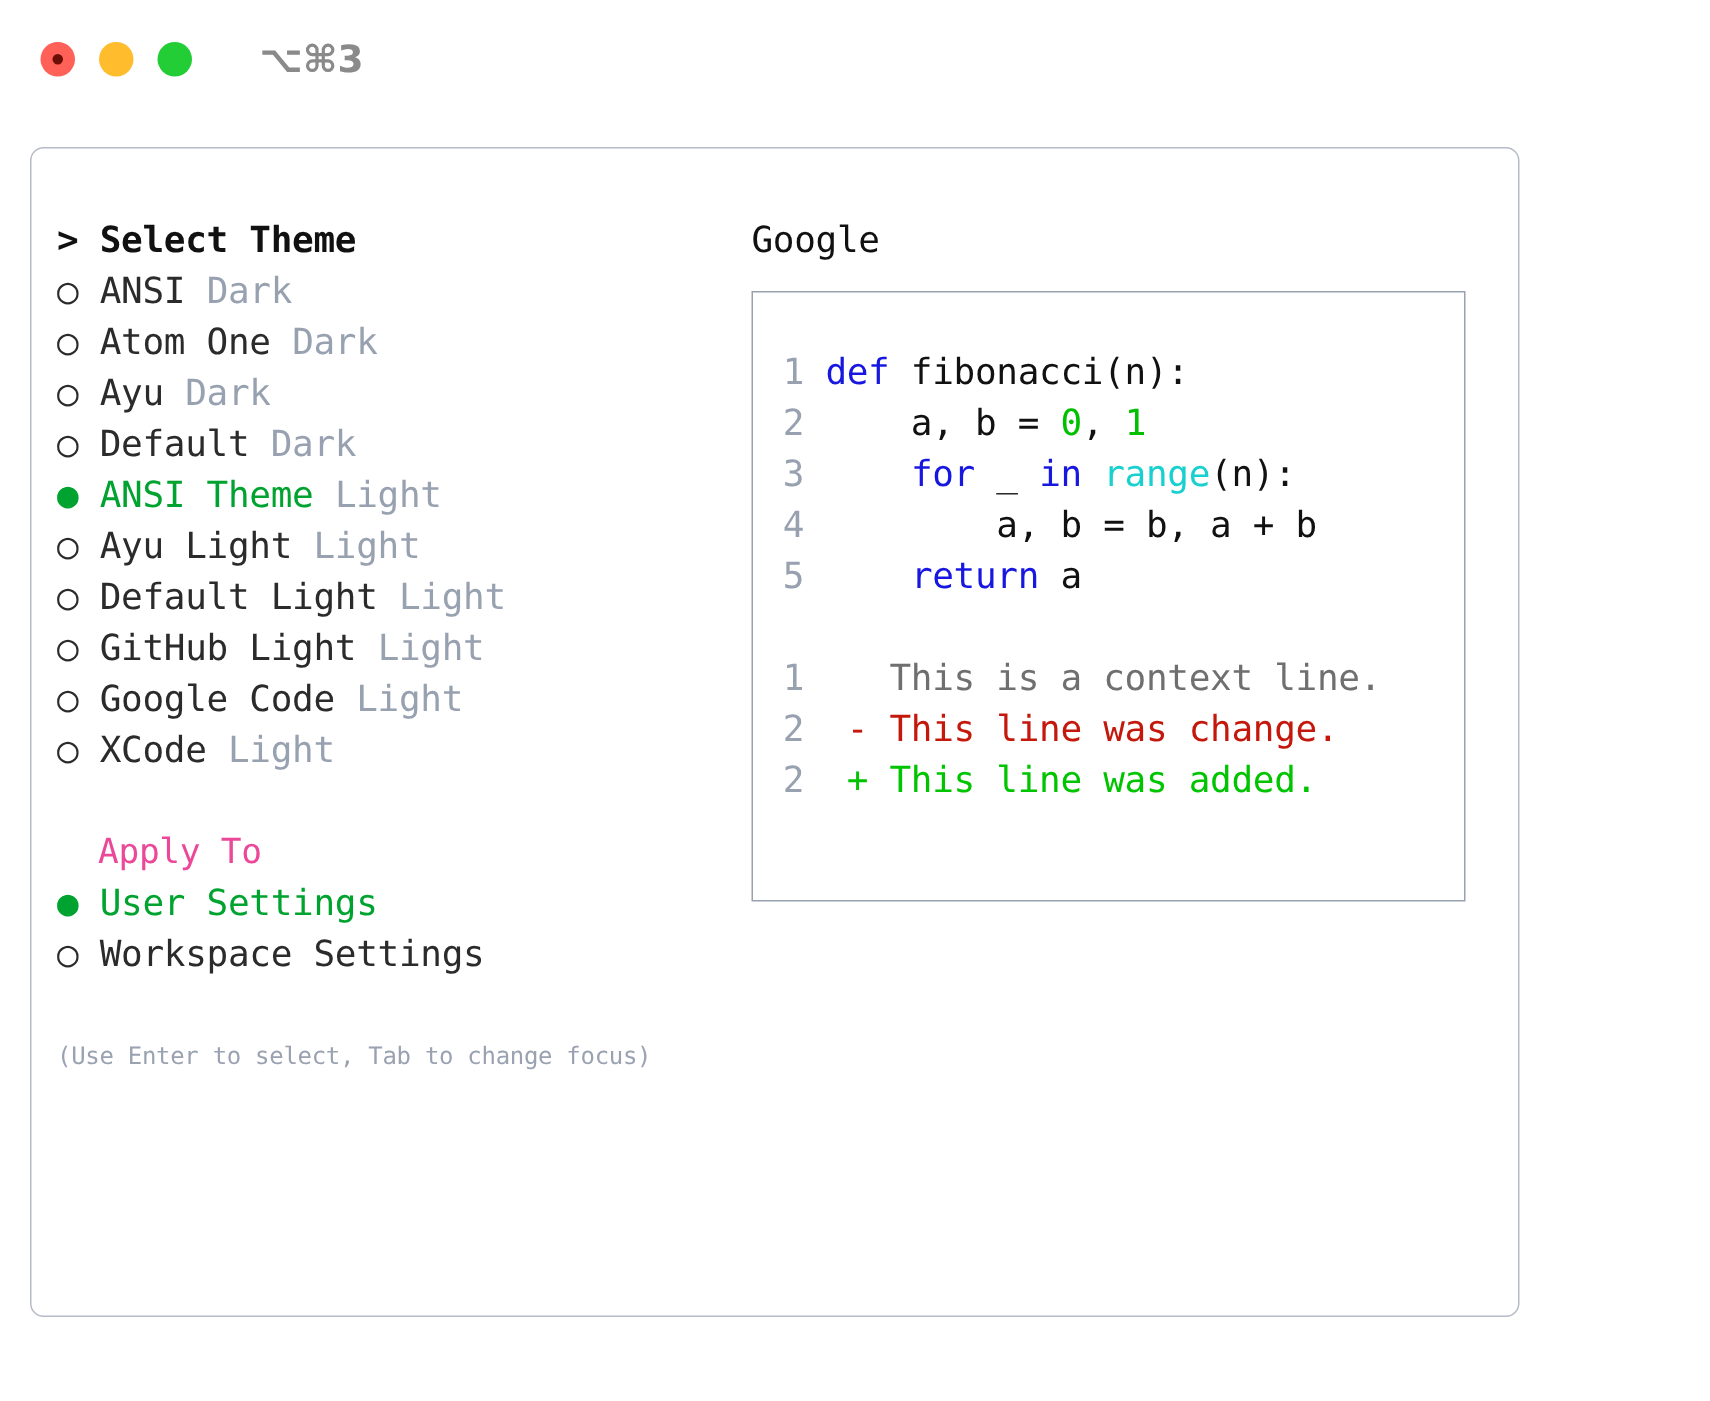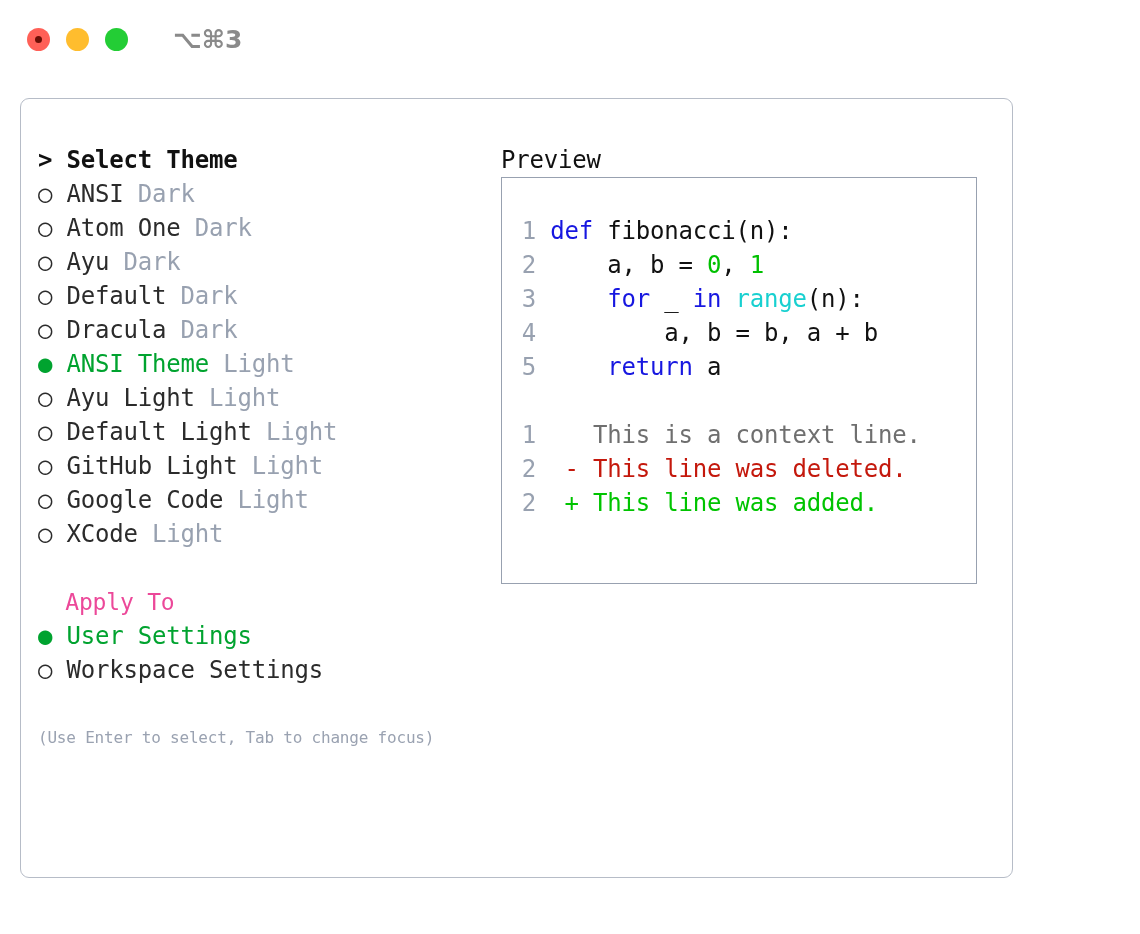--- a/index.html
+++ b/index.html
@@ -145,20 +145,21 @@
     top: 44px;
     width: 490px;
   }
   #preview-title {
     font-size: 24px;
     color: #111111;
     line-height: 34px;
     letter-spacing: -0.2px;
   }
   #preview-box {
+    margin-top: 17px;
     width: 476px;
     height: 407px;
     border: 1.5px solid #98a1b0;
     box-sizing: border-box;
     background: #ffffff;
     position: relative;
   }
   #preview-inner {
     position: absolute;
     left: 10px;
@@ -212,56 +213,55 @@
 
       <div id="left-col">
 
         <div class="header-row">&gt; Select Theme</div>
 
         <div id="theme-list">
             <div class="opt-row"><span class="bullet">○</span><span> </span><span class="label">ANSI</span><span> </span><span class="suffix">Dark</span></div>
             <div class="opt-row"><span class="bullet">○</span><span> </span><span class="label">Atom One</span><span> </span><span class="suffix">Dark</span></div>
             <div class="opt-row"><span class="bullet">○</span><span> </span><span class="label">Ayu</span><span> </span><span class="suffix">Dark</span></div>
             <div class="opt-row"><span class="bullet">○</span><span> </span><span class="label">Default</span><span> </span><span class="suffix">Dark</span></div>
-            <div class="opt-row"><span class="bullet">○</span><span> </span><span class="label">Dracula</span><span> </span><span class="suffix">Dark</span></div>
             <div class="opt-row selected"><span class="bullet">●</span><span> </span><span class="label">ANSI Theme</span><span> </span><span class="suffix">Light</span></div>
             <div class="opt-row"><span class="bullet">○</span><span> </span><span class="label">Ayu Light</span><span> </span><span class="suffix">Light</span></div>
             <div class="opt-row"><span class="bullet">○</span><span> </span><span class="label">Default Light</span><span> </span><span class="suffix">Light</span></div>
             <div class="opt-row"><span class="bullet">○</span><span> </span><span class="label">GitHub Light</span><span> </span><span class="suffix">Light</span></div>
             <div class="opt-row"><span class="bullet">○</span><span> </span><span class="label">Google Code</span><span> </span><span class="suffix">Light</span></div>
             <div class="opt-row"><span class="bullet">○</span><span> </span><span class="label">XCode</span><span> </span><span class="suffix">Light</span></div>
           </div>
 
         <div id="apply-block">
           <div class="section-label"><span style="visibility:hidden">○ </span><span>Apply To</span></div>
           <div id="apply-list">
               <div class="opt-row selected"><span class="bullet">●</span><span> </span><span class="label">User Settings</span></div>
               <div class="opt-row"><span class="bullet">○</span><span> </span><span class="label">Workspace Settings</span></div>
             </div>
         </div>
 
         <div id="hint">(Use Enter to select, Tab to change focus)</div>
       </div>
 
       <div id="right-col">
-        <div id="preview-title">Preview</div>
+        <div id="preview-title">Google</div>
 
         <div id="preview-box">
           <div id="preview-inner">
             <div id="code-block">
                 <div class="code-line"><span class="ln">1</span><span> </span><span class="tok-kw">def</span><span class="tok-plain"> fibonacci(n):</span></div>
                 <div class="code-line"><span class="ln">2</span><span> </span><span class="tok-plain">    a, b = </span><span class="tok-num">0</span><span class="tok-plain">, </span><span class="tok-num">1</span></div>
                 <div class="code-line"><span class="ln">3</span><span> </span><span class="tok-plain">    </span><span class="tok-kw">for</span><span class="tok-plain"> _ </span><span class="tok-kw">in</span><span class="tok-plain"> </span><span class="tok-fn">range</span><span class="tok-plain">(n):</span></div>
                 <div class="code-line"><span class="ln">4</span><span> </span><span class="tok-plain">        a, b = b, a + b</span></div>
                 <div class="code-line"><span class="ln">5</span><span> </span><span class="tok-plain">    </span><span class="tok-kw">return</span><span class="tok-plain"> a</span></div>
               </div>
             <div class="gap"></div>
             <div id="diff-block">
                 <div class="diff-line context"><span class="ln">1</span><span>  </span><span class="mark"> </span><span> </span><span class="dtext">This is a context line.</span></div>
-                <div class="diff-line del"><span class="ln">2</span><span>  </span><span class="mark">-</span><span> </span><span class="dtext">This line was deleted.</span></div>
+                <div class="diff-line del"><span class="ln">2</span><span>  </span><span class="mark">-</span><span> </span><span class="dtext">This line was change.</span></div>
                 <div class="diff-line add"><span class="ln">2</span><span>  </span><span class="mark">+</span><span> </span><span class="dtext">This line was added.</span></div>
               </div>
           </div>
         </div>
       </div>
 
     </div>
   </div>
 </div>
 

